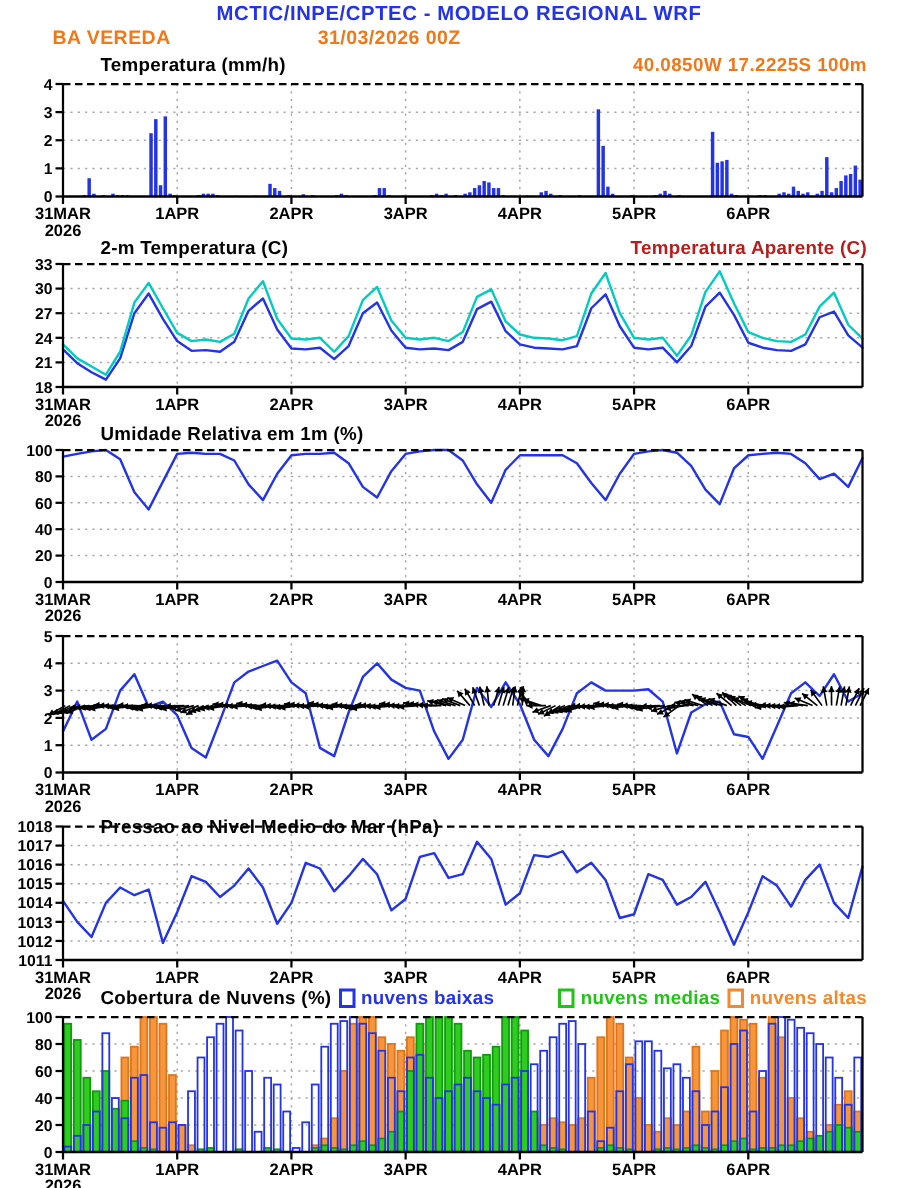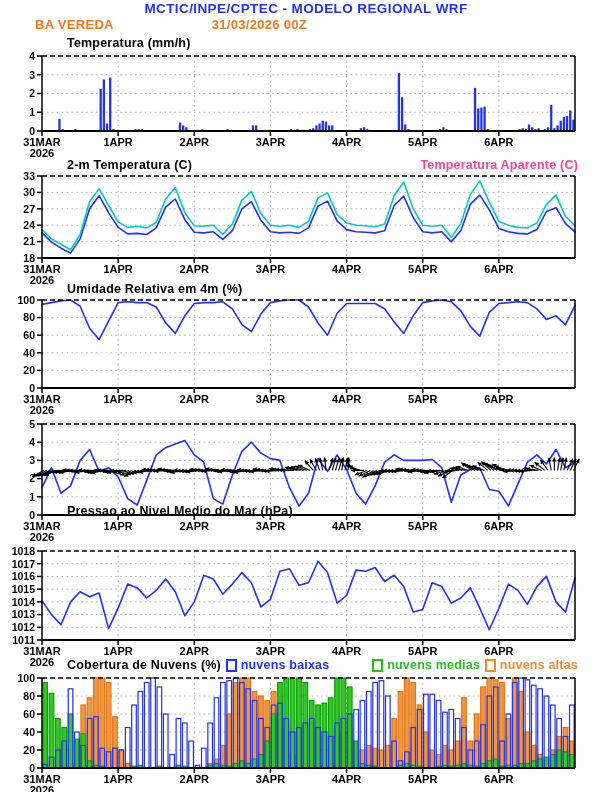--- a/index.html
+++ b/index.html
@@ -5,40 +5,41 @@
   html,body{margin:0;padding:0;background:#ffffff;}
   .page{position:relative;width:612px;height:792px;background:#fff;overflow:hidden;
         font-family:"Liberation Sans",sans-serif;font-weight:bold;}
   .hdr-model{position:absolute;top:1px;left:0;width:612px;text-align:center;
              color:#2233e8;font-size:13.5px;letter-spacing:.4px;}
   .hdr-station-row{position:absolute;top:17px;left:35px;color:#f07818;font-size:13px;letter-spacing:.3px;}
   .hdr-station-row .rundt{margin-left:98px;}
   .hdr-location{position:absolute;top:36px;right:34px;color:#f07818;font-size:12.5px;letter-spacing:.3px;}
   .trow{position:absolute;left:67px;right:34px;display:flex;justify-content:space-between;
         align-items:center;font-size:12.5px;color:#000;letter-spacing:.2px;}
-  .t1{top:36px;} .t2{top:158px;} .t3{top:282px;} .t4{top:406px;} .t5{top:504px;} .t6{top:658px;}
-  .cyan{color:#ec4899;} 
+  .t1{top:36px;} .t2{top:158px;} .t3{top:282px;} .t4{top:406px;} .t5{top:544px;} .t6{top:658px;}
+  .cyan{color:#b91c1c;} 
   .leg{display:flex;align-items:center;gap:4px;font-size:12.5px;}
   .leg .lbox{display:inline-block;width:7px;height:9px;border:2px solid;background:transparent;}
   .leg-blue{color:#2233e8;} .leg-blue .lbox{border-color:#2233e8;}
   .leg-green{color:#1fc414;margin-left:38px;} .leg-green .lbox{border-color:#1fc414;}
   .leg-orange{color:#f5882b;} .leg-orange .lbox{border-color:#f5882b;}
   #plot{position:absolute;top:0;left:0;}
 </style>
 </head>
 <body>
 
 <div class="page">
 
   <div class="hdr-model">MCTIC/INPE/CPTEC - MODELO REGIONAL WRF</div>
 
   <div class="hdr-station-row">
     <span>BA VEREDA</span><span class="rundt">31/03/2026 00Z</span>
   </div>
 
+  <div class="hdr-location">40.0850W 17.2225S 100m</div>
 
   <svg id="plot" width="612" height="792">
       <line x1="118.14285714285714" y1="56" x2="118.14285714285714" y2="131" stroke="#aaaaaa" stroke-width="1" stroke-dasharray="1.5 3.4"></line>
       <line x1="194.28571428571428" y1="56" x2="194.28571428571428" y2="131" stroke="#aaaaaa" stroke-width="1" stroke-dasharray="1.5 3.4"></line>
       <line x1="270.42857142857144" y1="56" x2="270.42857142857144" y2="131" stroke="#aaaaaa" stroke-width="1" stroke-dasharray="1.5 3.4"></line>
       <line x1="346.57142857142856" y1="56" x2="346.57142857142856" y2="131" stroke="#aaaaaa" stroke-width="1" stroke-dasharray="1.5 3.4"></line>
       <line x1="422.7142857142857" y1="56" x2="422.7142857142857" y2="131" stroke="#aaaaaa" stroke-width="1" stroke-dasharray="1.5 3.4"></line>
       <line x1="498.85714285714283" y1="56" x2="498.85714285714283" y2="131" stroke="#aaaaaa" stroke-width="1" stroke-dasharray="1.5 3.4"></line>
       <line x1="42" y1="112.25" x2="575" y2="112.25" stroke="#aaaaaa" stroke-width="1" stroke-dasharray="1.5 3.4"></line>
       <line x1="42" y1="93.5" x2="575" y2="93.5" stroke="#aaaaaa" stroke-width="1" stroke-dasharray="1.5 3.4"></line>
@@ -939,21 +940,21 @@
   <div class="trow t1">
     <span>Temperatura (mm/h)</span>
   </div>
 
   <div class="trow t2">
     <span>2-m Temperatura (C)</span>
     <span class="cyan">Temperatura Aparente (C)</span>
   </div>
 
   <div class="trow t3">
-    <span>Umidade Relativa em 4m (%)</span>
+    <span>Umidade Relativa em 1m (%)</span>
   </div>
 
 
   <div class="trow t5">
     <span>Pressao ao Nivel Medio do Mar (hPa)</span>
   </div>
 
   <div class="trow t6">
     <span>Cobertura de Nuvens (%)</span>
     <span class="leg leg-blue">

